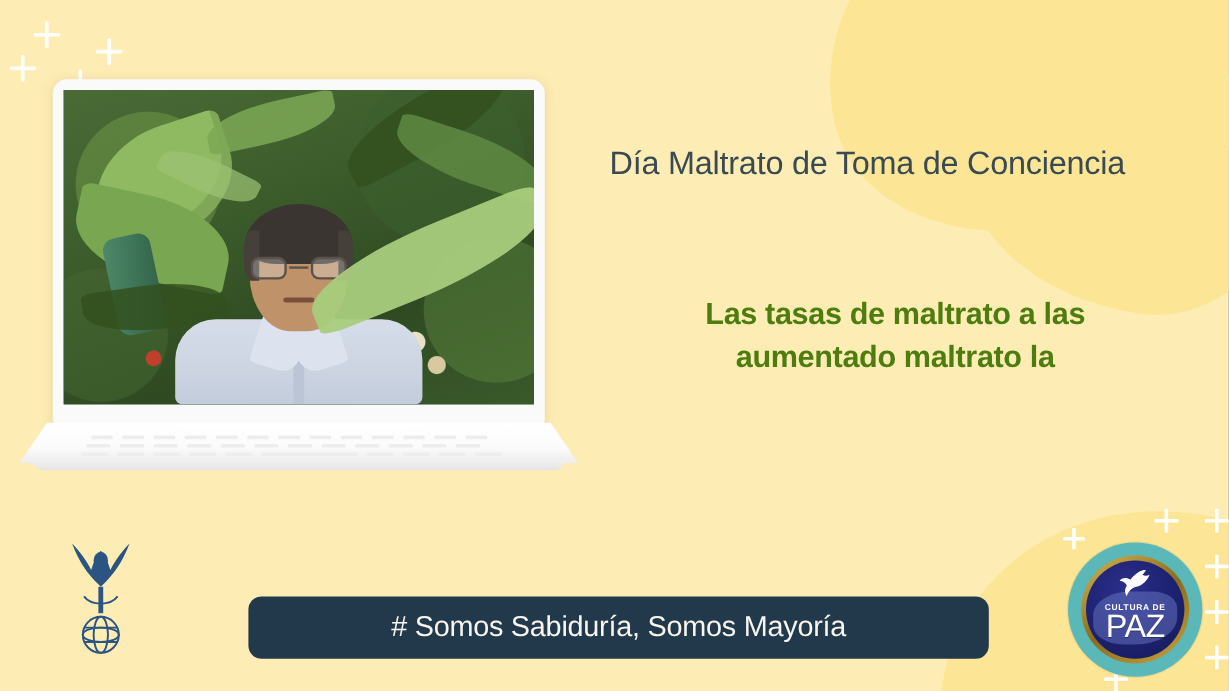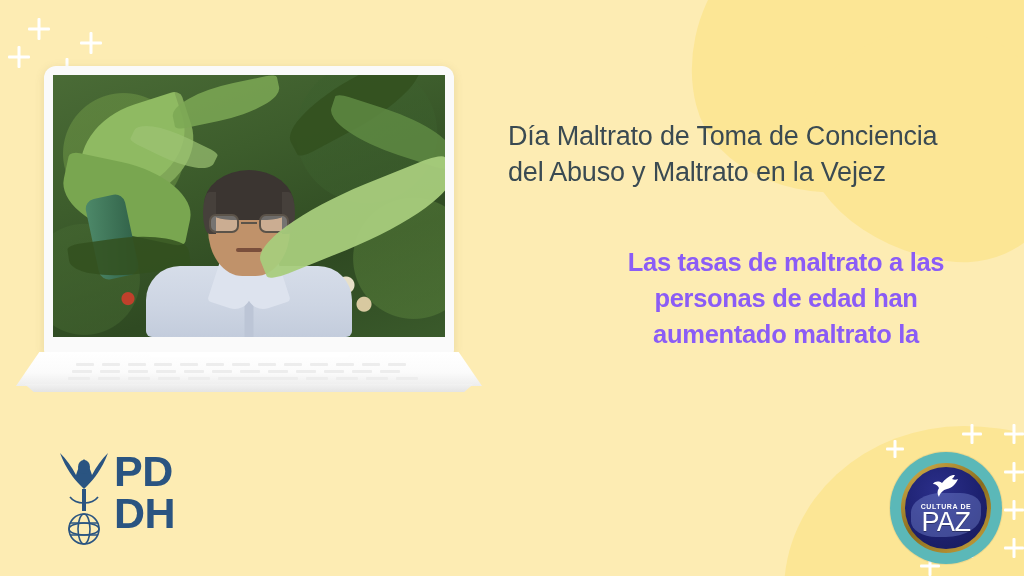--- a/index.html
+++ b/index.html
@@ -303,27 +303,27 @@
     top: 119px;
     width: 500px;
     font-size: 27px;
     font-weight: 400;
     color: #3A4A52;
     line-height: 1.32;
     letter-spacing: -0.2px;
   }
   .quote {
     position: absolute;
-    left: 580px;
+    left: 540px;
     top: 244px;
     width: 412px;
     text-align: center;
     font-size: 25.5px;
     font-weight: 700;
-    color: #8b5cf6;
+    color: #4d7c0f;
     line-height: 1.42;
     letter-spacing: -0.3px;
   }
   .source {
     position: absolute;
     left: 548px;
     top: 410px;
     width: 412px;
     text-align: center;
     font-size: 16px;
@@ -541,49 +541,46 @@
             <i style="left:350px;width:22px;"></i>
           <i style="left:380px;width:22px;"></i>
         </div>
       </div>
       <div class="laptop-foot"></div>
     </div>
   </div>
 
   <div class="subhead">
     <div>Día Maltrato de Toma de Conciencia</div>
-    <div>del Abuso y Maltrato en la Vejez</div>
   </div>
 
   <div class="quote">
     <div>Las tasas de maltrato a las</div>
-    <div>personas de edad han</div>
     <div>aumentado maltrato la</div>
   </div>
 
+  <div class="hashtag-banner">
+    <span class="hashtag-text"># Somos Sabiduría, Somos Mayoría</span>
+  </div>
 
   <div class="pddh-logo">
     <svg class="pddh-mark" viewBox="0 0 56 104">
       <g fill="#2A5481">
         <path d="M4 4 C10 20 18 30 24 36 L28 40 L32 36 C38 30 46 20 52 4 C46 10 40 18 36 26 C34 20 32 14 28 10 C24 14 22 20 20 26 C16 18 10 10 4 4 Z"></path>
         <ellipse cx="28" cy="18" rx="6" ry="7"></ellipse>
         <rect x="26" y="40" width="4" height="22"></rect>
       </g>
       <g fill="none" stroke="#2A5481" stroke-width="1.6">
         <path d="M14 48 C20 56 36 56 42 48"></path>
         <circle cx="28" cy="80" r="15"></circle>
         <ellipse cx="28" cy="80" rx="15" ry="6"></ellipse>
         <ellipse cx="28" cy="80" rx="6" ry="15"></ellipse>
         <path d="M14 74 H42 M14 86 H42"></path>
       </g>
     </svg>
-    <div class="pddh-letters">
-      <div>PD</div>
-      <div>DH</div>
-    </div>
   </div>
 
   <div class="paz-badge">
     <div class="paz-gold"></div>
     <div class="paz-core">
       <div class="paz-map"></div>
       <svg class="paz-dove" viewBox="0 0 30 26">
         <path fill="#FFFFFF" d="M22 2 C18 3 14 6 11 10 C8 8 4 8 2 11 C5 11 7 13 8 15 C6 18 6 21 8 24 C9 20 12 17 16 16 C21 15 25 11 27 6 C25 7 23 7 21 6 C22 5 23 4 24 2 Z"></path>
       </svg>
       <div class="paz-cultura">CULTURA DE</div>

